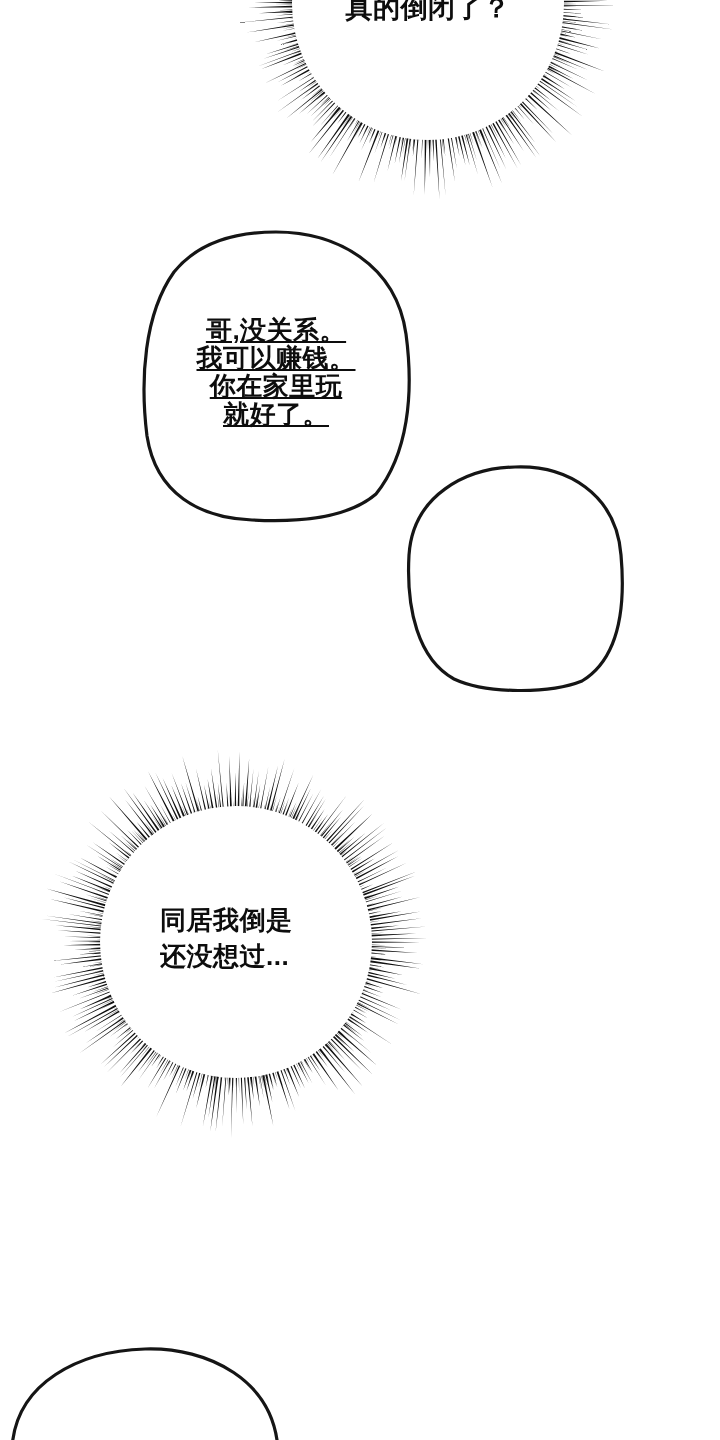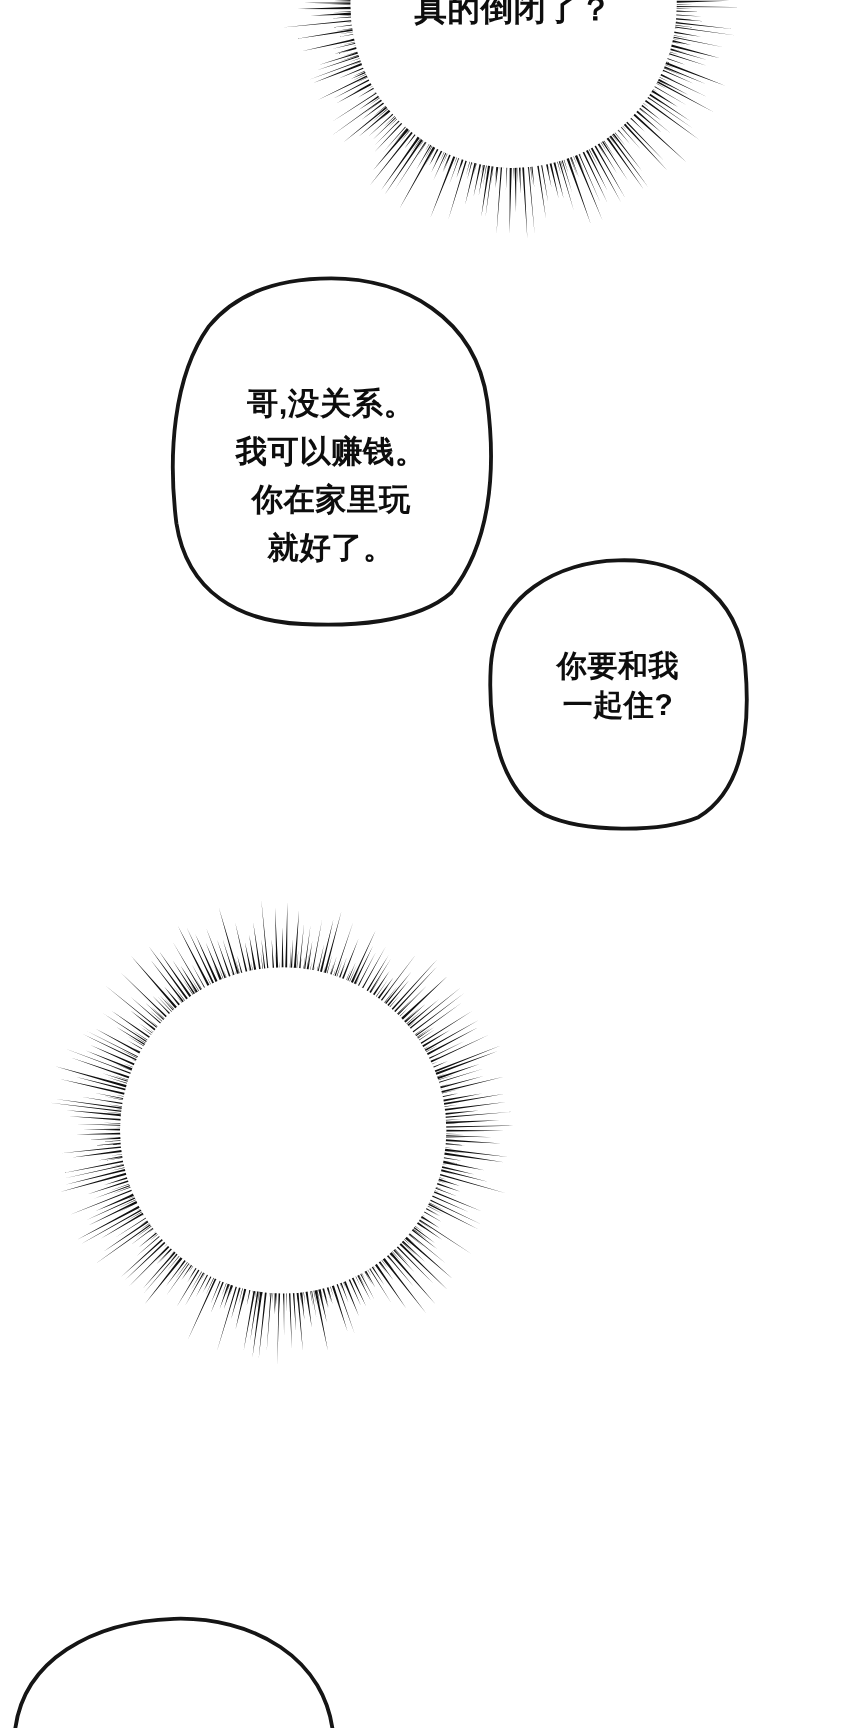--- a/index.html
+++ b/index.html
@@ -58,21 +58,22 @@
   
   #bubble-money {
     left: 140px;
     top: 228px;
     width: 272px;
     height: 295px;
   }
   #bubble-money .bubble-text {
     top: 88px;
     font-size: 26px;
-    line-height: 40px;
+    line-height: 28px;
+    text-decoration: underline;
   }
 
   
   #bubble-live {
     left: 404px;
     top: 463px;
     width: 222px;
     height: 230px;
   }
   #bubble-live .bubble-text {
@@ -156,31 +157,31 @@
 
   <div class="bubble" id="bubble-live">
     <svg class="bubble-shape" viewBox="0 0 222 230" aria-hidden="true">
       <path d="M 111 4
                C 162 2, 212 30, 217 92
                C 222 148, 214 196, 178 218
                C 146 231, 82 231, 50 216
                C 14 196, 2 146, 5 92
                C 9 32, 62 5, 111 4 Z" fill="#ffffff" stroke="#151515" stroke-width="3.2"></path>
     </svg>
-    <div class="bubble-text">你要和我
-一起住?</div>
   </div>
 
   <div class="bubble" id="burst-mid">
     <svg class="bubble-shape" viewBox="0 0 400 400" aria-hidden="true">
       <g id="burst-spikes-mid" fill="#111111">
           <path d="M324.75,199.26 L384.09,200.23 L324.74,201.06 Z M323.96,203.38 L373.75,205.74 L323.91,204.80 Z M321.78,206.26 L381.64,210.88 L321.66,208.32 Z M322.76,209.08 L350.58,212.37 L322.60,211.08 Z M324.11,213.74 L387.47,222.23 L323.88,215.66 Z M323.11,216.61 L383.91,226.54 L322.78,218.88 Z M318.76,219.43 L348.89,225.39 L318.49,221.03 Z M323.11,223.30 L367.64,233.27 L322.68,225.47 Z M319.81,226.54 L359.57,236.76 L319.35,228.55 Z M320.93,229.44 L371.30,243.02 L320.49,231.19 Z M316.95,232.09 L385.65,252.32 L316.50,233.70 Z M320.02,236.47 L347.29,246.37 L319.26,238.87 Z M318.87,240.18 L347.88,251.22 L318.26,241.95 Z M313.22,242.13 L345.29,255.07 L312.70,243.51 Z M313.60,245.53 L365.28,267.40 L313.04,246.89 Z M315.01,249.93 L354.97,268.28 L314.47,251.17 Z M313.99,253.45 L365.40,278.45 L313.51,254.46 Z M308.78,254.22 L362.92,282.54 L308.06,255.64 Z M305.83,256.95 L331.56,271.67 L305.24,258.04 Z M304.71,259.72 L332.09,276.39 L303.99,260.97 Z M306.60,265.15 L330.22,281.32 L305.33,267.19 Z M303.87,267.48 L357.65,303.48 L303.23,268.45 Z M303.38,269.82 L332.34,291.06 L302.15,271.60 Z M298.86,272.41 L326.68,294.14 L297.85,273.77 Z M295.95,272.78 L328.51,299.14 L294.75,274.34 Z M295.13,277.19 L336.11,311.39 L294.47,277.99 Z M292.75,279.83 L341.56,324.03 L291.32,281.45 Z M291.47,283.57 L318.56,309.91 L290.25,284.89 Z M288.23,283.99 L337.10,332.94 L286.67,285.60 Z M284.90,285.41 L325.52,328.06 L283.68,286.60 Z M284.93,290.69 L309.55,318.42 L283.82,291.72 Z M283.05,293.00 L326.96,344.80 L281.34,294.50 Z M280.49,295.25 L308.87,330.35 L279.38,296.17 Z M276.92,296.60 L319.46,352.78 L275.20,297.95 Z M272.53,296.99 L292.03,325.18 L270.94,298.16 Z M272.12,302.34 L302.59,348.43 L270.25,303.64 Z M268.33,303.01 L284.30,329.11 L266.83,303.99 Z M266.80,305.76 L290.19,344.12 L265.91,306.31 Z M263.59,306.36 L276.74,330.93 L261.73,307.45 Z M257.89,305.83 L276.37,341.44 L256.74,306.45 Z M256.02,306.82 L272.87,341.52 L254.41,307.65 Z M253.30,310.70 L269.21,347.03 L251.35,311.62 Z M250.52,311.63 L264.98,346.48 L248.85,312.38 Z M247.05,312.25 L263.22,355.14 L244.80,313.17 Z M244.79,315.66 L254.33,343.38 L243.11,316.29 Z M242.14,318.03 L259.43,369.25 L240.91,318.46 Z M239.00,318.09 L253.52,367.37 L236.76,318.80 Z M234.72,318.43 L241.25,345.14 L232.76,318.98 Z M231.72,320.92 L237.46,348.16 L229.57,321.46 Z M228.79,321.19 L236.40,360.36 L226.35,321.74 Z M225.62,320.32 L237.34,384.10 L223.28,320.80 Z M222.06,321.60 L227.78,356.77 L221.07,321.77 Z M219.03,322.85 L223.86,364.62 L216.63,323.20 Z M215.10,323.94 L217.71,357.90 L212.73,324.20 Z M211.82,322.47 L216.45,384.51 L210.04,322.63 Z M208.83,325.32 L210.73,367.76 L207.21,325.42 Z M205.68,324.78 L207.25,382.52 L204.24,324.83 Z M201.04,325.39 L200.73,371.56 L200.02,325.39 Z M197.41,324.47 L195.06,396.31 L196.33,324.44 Z M195.09,325.09 L192.65,353.68 L192.95,324.98 Z M191.57,320.34 L186.21,384.34 L190.43,320.25 Z M187.78,322.31 L179.51,390.73 L185.96,322.12 Z M184.82,320.73 L174.30,389.38 L182.46,320.41 Z M181.83,321.41 L172.41,375.61 L180.07,321.13 Z M179.19,321.13 L166.90,384.19 L177.34,320.79 Z M175.91,320.00 L169.57,345.98 L174.15,319.64 Z M172.76,318.69 L160.15,366.27 L170.49,318.15 Z M168.98,316.37 L156.61,357.09 L166.90,315.80 Z M165.17,318.32 L144.64,384.40 L163.90,317.94 Z M161.51,319.64 L150.45,349.14 L159.23,318.88 Z M159.66,316.75 L147.01,348.84 L157.49,315.98 Z M156.49,312.38 L139.56,352.47 L154.70,311.67 Z M152.52,315.06 L139.37,344.78 L151.32,314.56 Z M150.10,311.52 L120.05,375.50 L148.61,310.84 Z M146.78,309.66 L134.36,332.91 L145.28,308.92 Z M144.96,306.81 L127.11,339.12 L143.51,306.05 Z M139.88,308.88 L117.90,346.85 L138.74,308.24 Z M136.79,306.10 L111.11,347.10 L135.47,305.30 Z M136.20,302.50 L119.89,326.96 L134.95,301.71 Z M133.37,299.96 L115.22,324.72 L131.57,298.73 Z M130.30,299.32 L102.03,338.41 L129.50,298.75 Z M127.22,298.15 L102.07,330.07 L125.79,297.08 Z M124.01,297.28 L84.52,344.83 L122.09,295.75 Z M120.18,294.09 L82.94,336.77 L119.36,293.39 Z M120.71,290.79 L83.28,331.47 L119.23,289.48 Z M115.05,290.76 L94.00,311.95 L114.01,289.78 Z M112.14,289.84 L70.76,330.79 L111.22,288.93 Z M110.68,285.69 L67.98,324.93 L109.52,284.46 Z M108.02,284.26 L64.74,322.22 L106.89,283.00 Z M106.05,281.18 L77.12,305.26 L105.36,280.37 Z M105.82,277.40 L79.28,297.76 L104.70,276.02 Z M103.82,272.95 L73.43,295.03 L103.11,272.01 Z M101.88,270.60 L43.09,311.47 L101.04,269.42 Z M98.60,269.49 L49.75,301.32 L97.57,267.96 Z M98.92,265.14 L59.45,289.76 L98.39,264.31 Z M94.03,264.05 L48.17,290.09 L93.00,262.31 Z M93.23,260.73 L30.80,295.03 L92.58,259.56 Z M89.79,259.70 L28.23,291.14 L88.78,257.79 Z M89.93,254.87 L37.59,279.21 L89.00,252.95 Z M87.79,251.89 L35.74,274.91 L87.26,250.71 Z M84.79,250.98 L43.86,267.19 L83.77,248.62 Z M88.30,244.87 L21.83,270.43 L87.81,243.63 Z M86.08,241.67 L42.61,256.72 L85.68,240.58 Z M82.22,239.38 L36.49,253.47 L81.71,237.81 Z M81.73,237.19 L50.88,245.41 L81.07,235.04 Z M80.87,233.98 L13.94,251.41 L80.33,232.01 Z M81.95,230.55 L18.31,245.39 L81.45,228.56 Z M79.17,227.02 L18.04,239.78 L78.92,225.86 Z M81.04,223.92 L17.00,235.41 L80.71,222.18 Z M80.45,220.27 L45.66,225.02 L80.17,218.54 Z M79.27,216.58 L24.06,222.51 L78.98,214.35 Z M79.03,213.19 L14.93,219.02 L78.88,211.70 Z M76.34,210.77 L42.54,212.58 L76.20,209.00 Z M80.04,206.68 L38.29,207.73 L79.95,204.78 Z M79.12,203.44 L27.37,203.37 L79.08,201.28 Z M79.45,200.00 L33.25,198.97 L79.46,198.52 Z M79.40,196.83 L27.60,194.60 L79.44,195.62 Z M79.15,192.94 L21.47,188.27 L79.27,191.18 Z M75.92,189.48 L19.38,183.17 L76.11,187.41 Z M75.44,185.82 L5.54,176.96 L75.58,184.67 Z M77.00,183.73 L10.33,173.85 L77.19,182.38 Z M81.45,180.98 L31.74,172.05 L81.67,179.67 Z M77.97,176.35 L42.51,168.71 L78.20,175.20 Z M77.03,172.63 L13.91,157.10 L77.46,170.77 Z M82.47,170.59 L26.79,155.19 L82.95,168.72 Z M78.90,167.20 L9.97,146.62 L79.53,164.93 Z M82.76,163.58 L49.26,152.31 L83.14,162.36 Z M82.61,160.69 L23.02,139.26 L83.21,158.94 Z M82.93,156.60 L17.50,131.48 L83.30,155.63 Z M86.08,155.09 L35.42,133.42 L86.90,153.07 Z M86.22,150.70 L39.23,128.80 L87.03,148.88 Z M87.52,146.72 L32.44,119.47 L88.13,145.45 Z M91.80,145.77 L35.90,116.91 L92.25,144.89 Z M90.71,141.93 L43.70,115.39 L91.62,140.25 Z M95.54,140.34 L69.34,124.42 L96.20,139.20 Z M97.15,137.25 L60.66,113.58 L98.08,135.75 Z M94.82,132.32 L49.50,102.20 L95.43,131.38 Z M100.71,132.00 L56.63,100.14 L101.79,130.44 Z M101.16,127.06 L79.44,110.26 L101.77,126.25 Z M101.84,124.33 L72.73,100.15 L103.14,122.67 Z M106.16,124.21 L51.25,78.75 L106.85,123.37 Z M106.23,118.75 L72.38,88.34 L107.01,117.85 Z M109.78,117.34 L84.66,93.16 L110.68,116.36 Z M111.20,114.71 L64.32,68.18 L112.18,113.70 Z M115.62,114.39 L90.97,87.75 L116.88,113.17 Z M116.92,110.19 L97.05,87.45 L117.93,109.27 Z M117.72,107.44 L73.03,54.42 L119.49,105.90 Z M119.23,104.32 L100.71,80.06 L121.08,102.78 Z M122.01,101.19 L89.24,57.65 L123.39,100.12 Z M125.63,99.80 L87.56,46.12 L127.14,98.70 Z M128.91,99.48 L96.42,50.50 L130.86,98.12 Z M132.20,97.41 L107.65,58.02 L133.71,96.43 Z M134.46,97.16 L114.28,62.46 L136.55,95.86 Z M137.80,95.14 L108.14,43.25 L138.91,94.49 Z M140.85,93.74 L123.68,61.38 L141.85,93.19 Z M142.50,90.89 L111.89,29.09 L144.48,89.87 Z M146.13,88.76 L119.33,30.43 L147.67,88.03 Z M148.34,87.48 L126.60,36.05 L150.48,86.52 Z M151.39,84.90 L135.22,42.91 L153.34,84.10 Z M155.10,84.23 L135.65,30.99 L156.53,83.68 Z M158.03,81.65 L144.91,41.08 L159.71,81.07 Z M162.20,83.19 L149.38,40.20 L163.65,82.73 Z M164.23,79.57 L146.27,14.07 L166.01,79.05 Z M167.75,81.42 L161.63,54.35 L169.64,80.93 Z M171.14,78.55 L159.96,26.48 L172.72,78.19 Z M174.29,78.71 L168.01,42.69 L176.30,78.31 Z M177.54,78.30 L171.57,36.90 L179.96,77.88 Z M181.84,80.27 L174.88,25.87 L183.58,80.01 Z M185.42,79.66 L181.79,40.56 L187.08,79.47 Z M187.66,76.44 L181.68,7.18 L188.85,76.33 Z M191.64,74.68 L190.38,40.43 L193.25,74.58 Z M194.50,74.77 L193.20,14.06 L196.34,74.71 Z M198.44,79.85 L199.33,30.34 L200.62,79.85 Z M201.26,77.68 L203.51,9.51 L203.24,77.72 Z M205.20,79.75 L208.12,40.26 L207.02,79.84 Z M207.96,74.56 L213.20,16.32 L210.05,74.71 Z M212.07,75.32 L217.54,26.28 L213.09,75.42 Z M215.22,80.70 L222.81,28.73 L216.53,80.87 Z M218.11,76.54 L224.25,42.01 L219.75,76.79 Z M222.00,77.53 L232.41,24.21 L223.12,77.74 Z M225.34,81.62 L234.16,44.45 L226.60,81.89 Z M228.05,77.75 L242.00,23.56 L230.04,78.22 Z M230.37,82.03 L248.69,16.71 L232.17,82.51 Z M236.08,80.58 L244.67,54.69 L237.23,80.94 Z M238.82,82.62 L258.40,26.12 L239.91,82.99 Z M242.71,82.07 L253.14,55.52 L243.89,82.50 Z M243.44,86.73 L262.83,40.15 L245.31,87.46 Z M247.36,88.24 L260.47,59.83 L248.79,88.85 Z M251.76,85.94 L277.32,32.69 L253.33,86.66 Z M253.78,87.41 L274.88,46.14 L255.43,88.21 Z M255.11,92.62 L277.37,51.16 L256.22,93.20 Z M259.52,92.01 L285.46,46.80 L260.62,92.62 Z M263.84,92.38 L288.04,53.68 L265.18,93.19 Z M265.14,95.00 L290.01,56.55 L266.21,95.67 Z M266.46,98.19 L288.77,66.95 L268.49,99.54 Z M271.82,98.46 L292.03,72.33 L273.63,99.77 Z M275.46,99.10 L310.89,52.99 L276.29,99.73 Z M276.03,104.48 L307.16,67.33 L277.39,105.58 Z M279.28,104.01 L305.13,74.60 L280.69,105.19 Z M282.36,107.35 L329.00,56.73 L283.53,108.40 Z M282.10,111.39 L328.62,63.05 L283.29,112.50 Z M285.07,113.24 L319.82,79.15 L286.03,114.18 Z M290.64,113.19 L337.00,71.32 L292.31,114.97 Z M293.42,115.83 L318.56,94.63 L294.56,117.11 Z M293.78,119.77 L329.77,90.67 L294.99,121.20 Z M293.50,123.84 L348.26,80.70 L294.41,124.96 Z M295.95,126.43 L350.94,85.53 L296.73,127.45 Z M297.44,129.61 L348.77,93.72 L298.19,130.64 Z M301.33,129.85 L325.85,113.88 L302.08,130.95 Z M301.29,135.10 L358.08,100.11 L302.10,136.38 Z M307.25,134.06 L338.98,116.26 L308.41,136.00 Z M307.14,138.68 L363.05,107.99 L307.87,139.98 Z M310.83,140.25 L362.60,113.96 L311.74,141.98 Z M311.41,144.50 L351.28,125.42 L311.87,145.43 Z M311.45,147.49 L371.54,120.38 L312.04,148.77 Z M311.84,151.93 L337.34,142.21 L312.56,153.64 Z M315.14,154.16 L381.40,129.32 L315.80,155.86 Z M316.39,155.77 L379.01,133.75 L317.14,157.80 Z M314.97,159.81 L363.66,144.61 L315.75,162.11 Z M314.80,164.11 L367.25,148.48 L315.09,165.07 Z M318.85,166.85 L367.09,154.57 L319.27,168.41 Z M318.41,170.34 L384.57,155.06 L318.79,171.91 Z M318.77,174.34 L345.10,169.39 L319.02,175.49 Z M319.54,176.61 L365.78,169.22 L319.97,178.92 Z M322.73,178.73 L384.72,169.48 L323.05,180.66 Z M322.53,183.46 L385.71,176.33 L322.76,185.27 Z M321.04,186.56 L363.09,183.50 L321.28,188.93 Z M324.81,189.17 L390.60,184.50 L324.92,190.52 Z M322.46,193.00 L380.22,191.45 L322.57,195.37 Z M325.28,196.73 L391.71,195.95 L325.30,197.97 Z M328.00,199.62 L343.59,200.00 L328.00,200.38 Z M327.98,202.30 L350.22,203.15 L327.96,203.06 Z M327.90,204.98 L352.16,206.38 L327.87,205.74 Z M327.77,207.65 L353.02,209.63 L327.72,208.42 Z M327.58,210.33 L351.76,212.74 L327.52,211.09 Z M327.34,213.00 L340.72,214.79 L327.26,213.76 Z M327.04,215.66 L351.31,219.11 L326.94,216.42 Z M326.68,218.32 L350.67,222.25 L326.57,219.08 Z M326.27,220.97 L347.06,224.87 L326.14,221.72 Z M325.80,223.61 L346.03,227.86 L325.66,224.36 Z M325.28,226.24 L336.72,229.06 L325.12,226.99 Z M324.71,228.85 L342.89,233.52 L324.53,229.60 Z M324.07,231.46 L344.58,237.12 L323.88,232.20 Z M323.39,234.05 L335.04,237.70 L323.18,234.79 Z M322.65,236.63 L335.80,241.00 L322.43,237.36 Z M321.85,239.19 L336.79,244.45 L321.62,239.92 Z M321.01,241.73 L335.12,247.06 L320.75,242.46 Z M320.11,244.26 L332.99,249.46 L319.84,244.98 Z M319.15,246.76 L330.03,251.48 L318.87,247.48 Z M318.15,249.25 L327.15,253.45 L317.85,249.96 Z M317.09,251.71 L324.59,255.47 L316.78,252.41 Z M315.98,254.15 L331.05,261.67 L315.65,254.85 Z M314.82,256.57 L334.56,266.80 L314.48,257.26 Z M313.61,258.96 L333.67,269.88 L313.26,259.64 Z M312.35,261.33 L329.93,271.43 L311.98,262.00 Z M311.04,263.67 L331.19,275.74 L310.66,264.33 Z M309.69,265.98 L318.68,271.87 L309.29,266.64 Z M308.28,268.26 L317.93,274.84 L307.87,268.91 Z M306.83,270.51 L324.27,282.57 L306.40,271.15 Z M305.33,272.74 L317.93,281.96 L304.89,273.37 Z M303.78,274.93 L316.92,284.95 L303.33,275.55 Z M302.19,277.08 L320.18,291.22 L301.72,277.69 Z M300.55,279.21 L307.32,285.06 L300.07,279.81 Z M298.87,281.29 L317.38,297.11 L298.38,281.89 Z M297.15,283.35 L310.53,295.41 L296.64,283.93 Z M295.38,285.36 L307.18,296.51 L294.87,285.93 Z M293.57,287.34 L311.25,304.47 L293.04,287.90 Z M291.72,289.28 L301.53,299.42 L291.18,289.83 Z M289.83,291.18 L295.84,297.86 L289.28,291.72 Z M287.90,293.04 L304.63,311.42 L287.34,293.57 Z M285.93,294.87 L298.13,308.98 L285.36,295.38 Z M283.93,296.64 L291.92,306.49 L283.35,297.15 Z M281.89,298.38 L290.85,309.82 L281.29,298.87 Z M279.81,300.07 L292.65,316.90 L279.21,300.55 Z M277.69,301.72 L287.57,315.37 L277.08,302.19 Z M275.55,303.33 L286.51,319.07 L274.93,303.78 Z M273.37,304.89 L279.40,314.24 L272.74,305.33 Z M271.15,306.40 L276.90,315.74 L270.51,306.83 Z M268.91,307.87 L274.10,316.76 L268.26,308.28 Z M266.64,309.29 L273.59,321.51 L265.98,309.69 Z M264.33,310.66 L274.27,328.64 L263.67,311.04 Z M262.00,311.98 L268.10,323.87 L261.33,312.35 Z M259.64,313.26 L268.31,330.66 L258.96,313.61 Z M257.26,314.48 L264.50,329.94 L256.57,314.82 Z M254.85,315.65 L262.11,331.99 L254.15,315.98 Z M252.41,316.78 L258.89,332.26 L251.71,317.09 Z M249.96,317.85 L252.73,325.44 L249.25,318.15 Z M247.48,318.87 L252.04,331.43 L246.76,319.15 Z M244.98,319.84 L249.35,332.70 L244.26,320.11 Z M242.46,320.75 L248.35,338.84 L241.73,321.01 Z M239.92,321.62 L247.37,345.79 L239.19,321.85 Z M237.36,322.43 L242.01,339.13 L236.63,322.65 Z M234.79,323.18 L240.19,343.93 L234.05,323.39 Z M232.20,323.88 L238.10,348.38 L231.46,324.07 Z M229.60,324.53 L233.24,341.71 L228.85,324.71 Z M226.99,325.12 L231.35,347.51 L226.24,325.28 Z M224.36,325.66 L227.83,345.91 L223.61,325.80 Z M221.72,326.14 L224.97,347.63 L220.97,326.27 Z M219.08,326.57 L220.54,339.12 L218.32,326.68 Z M216.42,326.94 L218.41,345.70 L215.66,327.04 Z M213.76,327.26 L215.40,346.56 L213.00,327.34 Z M211.09,327.52 L212.08,343.91 L210.33,327.58 Z M208.42,327.72 L208.64,337.36 L207.65,327.77 Z M205.74,327.87 L206.11,345.83 L204.98,327.90 Z M203.06,327.96 L203.18,351.63 L202.30,327.98 Z M200.38,328.00 L200.00,346.36 L199.62,328.00 Z M197.70,327.98 L196.80,352.97 L196.94,327.96 Z M195.02,327.90 L193.64,351.73 L194.26,327.87 Z M192.35,327.77 L190.92,344.27 L191.58,327.72 Z M189.67,327.58 L188.28,339.52 L188.91,327.52 Z M187.00,327.34 L184.06,351.69 L186.24,327.26 Z M184.34,327.04 L182.49,338.60 L183.58,326.94 Z M181.68,326.68 L178.02,348.87 L180.92,326.57 Z M179.03,326.27 L176.13,341.14 L178.28,326.14 Z M176.39,325.80 L173.90,336.84 L175.64,325.66 Z M173.76,325.28 L171.33,334.89 L173.01,325.12 Z M171.15,324.71 L165.92,345.28 L170.40,324.53 Z M168.54,324.07 L162.48,346.13 L167.80,323.88 Z M165.95,323.39 L160.79,340.42 L165.21,323.18 Z M163.37,322.65 L158.88,336.19 L162.64,322.43 Z M160.81,321.85 L154.92,338.75 L160.08,321.62 Z M158.27,321.01 L152.11,337.53 L157.54,320.75 Z M155.74,320.11 L148.50,338.49 L155.02,319.84 Z M153.24,319.15 L144.83,339.35 L152.52,318.87 Z M150.75,318.15 L143.84,333.61 L150.04,317.85 Z M148.29,317.09 L144.19,325.34 L147.59,316.78 Z M145.85,315.98 L135.15,337.82 L145.15,315.65 Z M143.43,314.82 L132.78,335.42 L142.74,314.48 Z M141.04,313.61 L136.94,320.63 L140.36,313.26 Z M138.67,312.35 L131.25,325.06 L138.00,311.98 Z M136.33,311.04 L123.05,333.29 L135.67,310.66 Z M134.02,309.69 L121.27,330.01 L133.36,309.29 Z M131.74,308.28 L121.47,323.75 L131.09,307.87 Z M129.49,306.83 L121.10,318.76 L128.85,306.40 Z M127.26,305.33 L121.06,313.58 L126.63,304.89 Z M125.07,303.78 L109.85,324.09 L124.45,303.33 Z M122.92,302.19 L113.71,313.68 L122.31,301.72 Z M120.79,300.55 L113.91,308.62 L120.19,300.07 Z M118.71,298.87 L102.70,317.62 L118.11,298.38 Z M116.65,297.15 L106.03,308.86 L116.07,296.64 Z M114.64,295.38 L104.75,305.78 L114.07,294.87 Z M112.66,293.57 L96.03,310.72 L112.10,293.04 Z M110.72,291.72 L92.70,309.57 L110.17,291.18 Z M108.82,289.83 L100.65,297.29 L108.28,289.28 Z M106.96,287.90 L97.53,296.23 L106.43,287.34 Z M105.13,285.93 L93.83,295.60 L104.62,285.36 Z M103.36,283.93 L96.89,289.00 L102.85,283.35 Z M101.62,281.89 L88.88,291.93 L101.13,281.29 Z M99.93,279.81 L91.98,285.61 L99.45,279.21 Z M98.28,277.69 L87.43,285.45 L97.81,277.08 Z M96.67,275.55 L76.77,289.53 L96.22,274.93 Z M95.11,273.37 L80.31,283.19 L94.67,272.74 Z M93.60,271.15 L80.14,279.64 L93.17,270.51 Z M92.13,268.91 L84.84,273.08 L91.72,268.26 Z M90.71,266.64 L81.84,271.56 L90.31,265.98 Z M89.34,264.33 L68.84,275.72 L88.96,263.67 Z M88.02,262.00 L77.39,267.40 L87.65,261.33 Z M86.74,259.64 L75.50,265.09 L86.39,258.96 Z M85.52,257.26 L62.56,268.22 L85.18,256.57 Z M84.35,254.85 L62.11,264.89 L84.02,254.15 Z M83.22,252.41 L70.02,257.87 L82.91,251.71 Z M82.15,249.96 L71.50,254.02 L81.85,249.25 Z M81.13,247.48 L64.87,253.50 L80.85,246.76 Z M80.16,244.98 L58.43,252.65 L79.89,244.26 Z M79.25,242.46 L55.70,250.25 L78.99,241.73 Z M78.38,239.92 L62.83,244.57 L78.15,239.19 Z M77.57,237.36 L67.64,239.96 L77.35,236.63 Z M76.82,234.79 L58.25,239.58 L76.61,234.05 Z M76.12,232.20 L65.77,234.46 L75.93,231.46 Z M75.47,229.60 L56.46,233.67 L75.29,228.85 Z M74.88,226.99 L55.23,230.77 L74.72,226.24 Z M74.34,224.36 L48.83,228.84 L74.20,223.61 Z M73.86,221.72 L52.03,225.03 L73.73,220.97 Z M73.43,219.08 L56.76,221.15 L73.32,218.32 Z M73.06,216.42 L57.46,218.01 L72.96,215.66 Z M72.74,213.76 L47.18,216.06 L72.66,213.00 Z M72.48,211.09 L55.48,212.14 L72.42,210.33 Z M72.28,208.42 L48.90,209.51 L72.23,207.65 Z M72.13,205.74 L52.42,206.19 L72.10,204.98 Z M72.04,203.06 L61.79,202.90 L72.02,202.30 Z M72.00,200.38 L51.41,200.00 L72.00,199.62 Z M72.02,197.70 L60.31,197.07 L72.04,196.94 Z M72.10,195.02 L50.23,193.72 L72.13,194.26 Z M72.23,192.35 L57.54,191.04 L72.28,191.58 Z M72.42,189.67 L63.30,188.52 L72.48,188.91 Z M72.66,187.00 L49.31,184.16 L72.74,186.24 Z M72.96,184.34 L59.77,182.28 L73.06,183.58 Z M73.32,181.68 L53.97,178.44 L73.43,180.92 Z M73.73,179.03 L51.51,174.89 L73.86,178.28 Z M74.20,176.39 L50.78,171.54 L74.34,175.64 Z M74.72,173.76 L60.62,170.37 L74.88,173.01 Z M75.29,171.15 L66.98,168.80 L75.47,170.40 Z M75.93,168.54 L58.65,163.71 L76.12,167.80 Z M76.61,165.95 L58.09,160.38 L76.82,165.21 Z M77.35,163.37 L53.41,155.74 L77.57,162.64 Z M78.15,160.81 L58.38,153.98 L78.38,160.08 Z M78.99,158.27 L56.80,150.13 L79.25,157.54 Z M79.89,155.74 L56.05,146.47 L80.16,155.02 Z M80.85,153.24 L60.21,144.65 L81.13,152.52 Z M81.85,150.75 L66.43,143.85 L82.15,150.04 Z M82.91,148.29 L67.09,140.82 L83.22,147.59 Z M84.02,145.85 L73.55,140.50 L84.35,145.15 Z M85.18,143.43 L63.30,132.14 L85.52,142.74 Z M86.39,141.04 L79.16,136.82 L86.74,140.36 Z M87.65,138.67 L75.04,131.30 L88.02,138.00 Z M88.96,136.33 L73.31,126.86 L89.34,135.67 Z M90.31,134.02 L70.25,121.42 L90.71,133.36 Z M91.72,131.74 L74.69,120.47 L92.13,131.09 Z M93.17,129.49 L73.88,116.20 L93.60,128.85 Z M94.67,127.26 L80.95,117.26 L95.11,126.63 Z M96.22,125.07 L81.32,113.78 L96.67,124.45 Z M97.81,122.92 L88.87,115.65 L98.28,122.31 Z M99.45,120.79 L88.94,111.97 L99.93,120.19 Z M101.13,118.71 L88.34,107.62 L101.62,118.11 Z M102.85,116.65 L97.00,111.09 L103.36,116.07 Z M104.62,114.64 L88.96,100.02 L105.13,114.07 Z M106.43,112.66 L90.21,96.90 L106.96,112.10 Z M108.28,110.72 L93.85,96.05 L108.82,110.17 Z M110.17,108.82 L102.34,100.27 L110.72,108.28 Z M112.10,106.96 L95.09,88.28 L112.66,106.43 Z M114.07,105.13 L100.61,89.61 L114.64,104.62 Z M116.07,103.36 L110.02,95.76 L116.65,102.85 Z M118.11,101.62 L109.25,90.31 L118.71,101.13 Z M120.19,99.93 L110.89,87.57 L120.79,99.45 Z M122.31,98.28 L108.54,79.50 L122.92,97.81 Z M124.45,96.67 L115.70,83.96 L125.07,96.22 Z M126.63,95.11 L119.62,84.34 L127.26,94.67 Z M128.85,93.60 L115.99,73.55 L129.49,93.17 Z M131.09,92.13 L121.80,76.77 L131.74,91.72 Z M133.36,90.71 L123.23,73.24 L134.02,90.31 Z M135.67,89.34 L126.59,72.86 L136.33,88.96 Z M138.00,88.02 L132.83,77.82 L138.67,87.65 Z M140.36,86.74 L136.53,78.60 L141.04,86.39 Z M142.74,85.52 L136.08,71.23 L143.43,85.18 Z M145.15,84.35 L136.40,64.85 L145.85,84.02 Z M147.59,83.22 L138.69,62.28 L148.29,82.91 Z M150.04,82.15 L141.80,61.56 L150.75,81.85 Z M152.52,81.13 L145.79,63.07 L153.24,80.85 Z M155.02,80.16 L150.17,66.00 L155.74,79.89 Z M157.54,79.25 L154.77,70.10 L158.27,78.99 Z M160.08,78.38 L156.55,66.26 L160.81,78.15 Z M162.64,77.57 L159.78,66.80 L163.37,77.35 Z M165.21,76.82 L159.83,56.13 L165.95,76.61 Z M167.80,76.12 L165.95,67.36 L168.54,75.93 Z M170.40,75.47 L166.48,57.10 L171.15,75.29 Z M173.01,74.88 L171.07,63.88 L173.76,74.72 Z M175.64,74.34 L173.07,58.84 L176.39,74.20 Z M178.28,73.86 L177.09,64.56 L179.03,73.73 Z M180.92,73.43 L178.03,51.21 L181.68,73.32 Z M183.58,73.06 L181.14,50.75 L184.34,72.96 Z M186.24,72.74 L185.74,64.33 L187.00,72.66 Z M188.91,72.48 L188.57,63.87 L189.67,72.42 Z M191.58,72.28 L190.79,53.66 L192.35,72.23 Z M194.26,72.13 L193.66,48.71 L195.02,72.10 Z M196.94,72.04 L197.04,58.76 L197.70,72.02 Z M199.62,72.00 L200.00,60.22 L200.38,72.00 Z M202.30,72.02 L203.22,46.14 L203.06,72.04 Z M204.98,72.10 L206.44,46.25 L205.74,72.13 Z M207.65,72.23 L208.63,62.89 L208.42,72.28 Z M210.33,72.42 L212.66,49.21 L211.09,72.48 Z M213.00,72.66 L215.26,54.83 L213.76,72.74 Z M215.66,72.96 L218.42,54.21 L216.42,73.06 Z M218.32,73.32 L222.09,50.42 L219.08,73.43 Z M220.97,73.73 L223.85,59.00 L221.72,73.86 Z M223.61,74.20 L226.23,62.51 L224.36,74.34 Z M226.24,74.72 L229.74,60.08 L226.99,74.88 Z M228.85,75.29 L234.82,51.53 L229.60,75.47 Z M231.46,75.93 L235.30,62.51 L232.20,76.12 Z M234.05,76.61 L240.97,53.27 L234.79,76.82 Z M236.63,77.35 L242.18,60.28 L237.36,77.57 Z M239.19,78.15 L244.00,64.58 L239.92,78.38 Z M241.73,78.99 L249.53,57.78 L242.46,79.25 Z M244.26,79.89 L251.89,60.47 L244.98,80.16 Z M246.76,80.85 L254.77,61.66 L247.48,81.13 Z M249.25,81.85 L256.31,66.04 L249.96,82.15 Z M251.71,82.91 L261.31,62.30 L252.41,83.22 Z M254.15,84.02 L264.14,63.69 L254.85,84.35 Z M256.57,85.18 L264.02,71.02 L257.26,85.52 Z M258.96,86.39 L265.35,74.99 L259.64,86.74 Z M261.33,87.65 L266.22,79.55 L262.00,88.02 Z M263.67,88.96 L268.06,82.11 L264.33,89.34 Z M265.98,90.31 L275.29,75.68 L266.64,90.71 Z M268.26,91.72 L281.84,71.05 L268.91,92.13 Z M270.51,93.17 L281.47,77.38 L271.15,93.60 Z M272.74,94.67 L287.37,74.29 L273.37,95.11 Z M274.93,96.22 L288.14,78.68 L275.55,96.67 Z M277.08,97.81 L289.95,81.50 L277.69,98.28 Z M279.21,99.45 L295.53,79.47 L279.81,99.93 Z M281.29,101.13 L287.10,94.71 L281.89,101.62 Z M283.35,102.85 L296.89,87.75 L283.93,103.36 Z M285.36,104.62 L291.64,98.22 L285.93,105.13 Z M287.34,106.43 L294.67,99.19 L287.90,106.96 Z M289.28,108.28 L307.22,90.51 L289.83,108.82 Z M291.18,110.17 L304.37,97.80 L291.72,110.72 Z M293.04,112.10 L305.26,101.15 L293.57,112.66 Z M294.87,114.07 L313.83,97.51 L295.38,114.64 Z M296.64,116.07 L315.56,100.25 L297.15,116.65 Z M298.38,118.11 L311.31,107.91 L298.87,118.71 Z M300.07,120.19 L307.80,114.56 L300.55,120.79 Z M301.72,122.31 L316.44,111.61 L302.19,122.92 Z M303.33,124.45 L318.11,114.19 L303.78,125.07 Z M304.89,126.63 L323.09,114.45 L305.33,127.26 Z M306.40,128.85 L326.76,115.78 L306.83,129.49 Z M307.87,131.09 L316.91,125.80 L308.28,131.74 Z M309.29,133.36 L322.91,125.56 L309.69,134.02 Z M310.66,135.67 L323.09,128.93 L311.04,136.33 Z M311.98,138.00 L329.18,128.99 L312.35,138.67 Z M313.26,140.36 L328.02,133.08 L313.61,141.04 Z M314.48,142.74 L326.79,137.06 L314.82,143.43 Z M315.65,145.15 L330.57,138.56 L315.98,145.85 Z M316.78,147.59 L329.42,142.38 L317.09,148.29 Z M317.85,150.04 L328.99,145.78 L318.15,150.75 Z M318.87,152.52 L327.07,149.69 L319.15,153.24 Z M319.84,155.02 L333.89,150.21 L320.11,155.74 Z M320.75,157.54 L336.70,152.40 L321.01,158.27 Z M321.62,160.08 L342.64,153.65 L321.85,160.81 Z M322.43,162.64 L331.61,160.26 L322.65,163.37 Z M323.18,165.21 L340.17,160.86 L323.39,165.95 Z M323.88,167.80 L333.42,165.74 L324.07,168.54 Z M324.53,170.40 L347.08,165.50 L324.71,171.15 Z M325.12,173.01 L346.50,168.86 L325.28,173.76 Z M325.66,175.64 L340.94,173.11 L325.80,176.39 Z M326.14,178.28 L335.20,177.13 L326.27,179.03 Z M326.57,180.92 L345.40,178.53 L326.68,181.68 Z M326.94,183.58 L337.58,182.62 L327.04,184.34 Z M327.26,186.24 L338.37,185.46 L327.34,187.00 Z M327.52,188.91 L344.13,187.90 L327.58,189.67 Z M327.72,191.58 L348.52,190.66 L327.77,192.35 Z M327.87,194.26 L346.47,193.86 L327.90,195.02 Z M327.96,196.94 L350.23,196.85 L327.98,197.70 Z " fill="#111111"></path>
         </g>
       <circle cx="200" cy="200" r="136" fill="#ffffff"></circle>
     </svg>
+    <div class="bubble-text burst-text">同居我倒是
+还没想过...</div>
   </div>
 
 
   <div class="bubble" id="bubble-bottom">
     <svg class="bubble-shape" viewBox="0 0 274 260" aria-hidden="true">
       <path d="M 137 3
                C 200 1, 266 34, 270 104
                C 274 172, 262 230, 218 252
                C 172 266, 94 264, 54 248
                C 14 224, 1 168, 4 102

